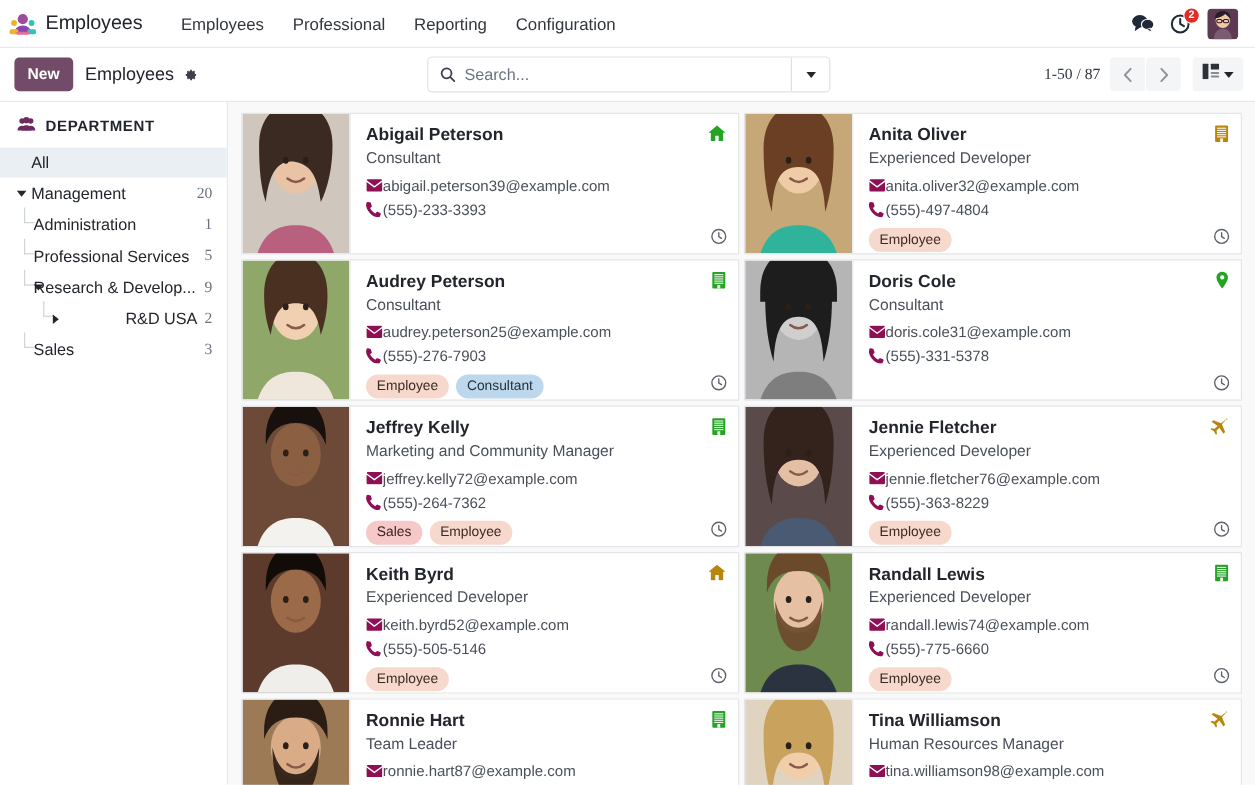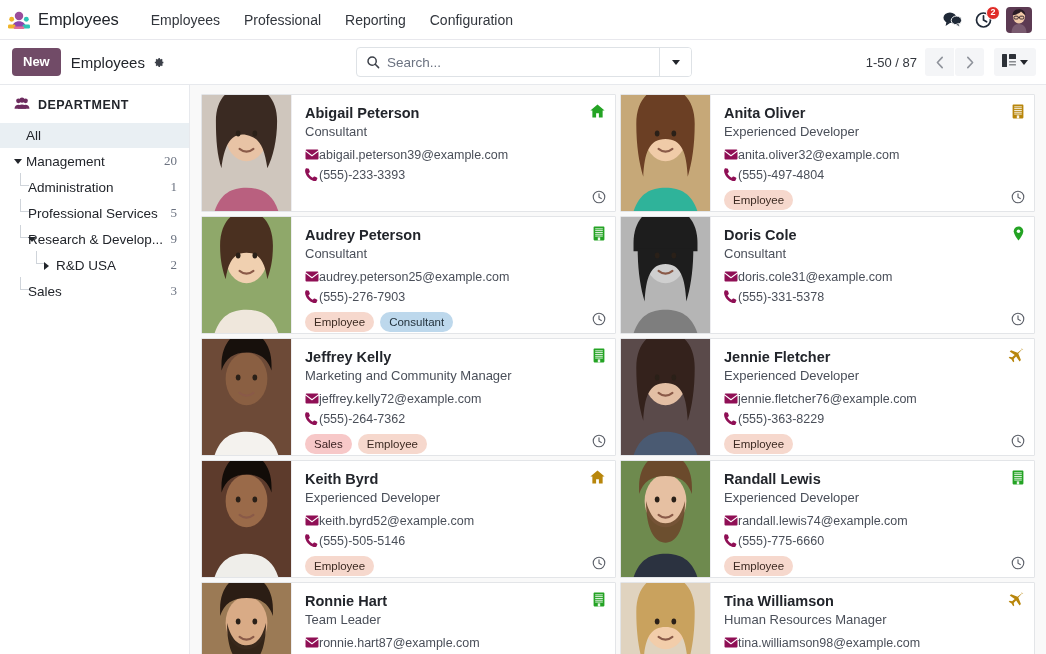--- a/index.html
+++ b/index.html
@@ -139,21 +139,21 @@
   }
   .caret-down {
     width: 0; height: 0;
     border-left: 4px solid transparent;
     border-right: 4px solid transparent;
     border-top: 5px solid #22252b;
   }
 
   .cp-right {
     margin-left: auto;
-    display: flex; align-items: center; gap: 4px;
+    display: flex; align-items: center; gap: 4px; font-family: Liberation Serif, serif;
   }
   .pager-text { font-size: 13px; color: #32363d; margin-right: 4px; white-space: nowrap; }
   .pager-btn {
     width: 29px; height: 28px;
     display: flex; align-items: center; justify-content: center;
     background: #f4f5f7;
     border: none;
     border-radius: 3px;
     cursor: pointer;
     color: #8f939b;
@@ -196,21 +196,21 @@
     padding: 5px 12px 5px 0;
     cursor: pointer;
     position: relative;
     min-height: 25px;
   }
   .side-item.selected { background: #e9eff3; }
   .side-item .label { flex: 1; overflow: hidden; text-overflow: ellipsis; white-space: nowrap; }
   .side-item .count { color: #6b7280; font-size: 13px; padding-left: 6px; font-family: Liberation Serif, serif; }
   .ind-0 { padding-left: 26px; }
   .ind-1 { padding-left: 28px; }
-  .ind-2 { padding-left: 56px; }
+  .ind-2 { padding-left: 56px; text-align: right; }
   .ind-all { padding-left: 26px; }
   .tri {
     position: absolute;
     width: 0; height: 0;
     cursor: pointer;
   }
   .tri.down {
     border-left: 4.5px solid transparent;
     border-right: 4.5px solid transparent;
     border-top: 5.5px solid #22252b;

